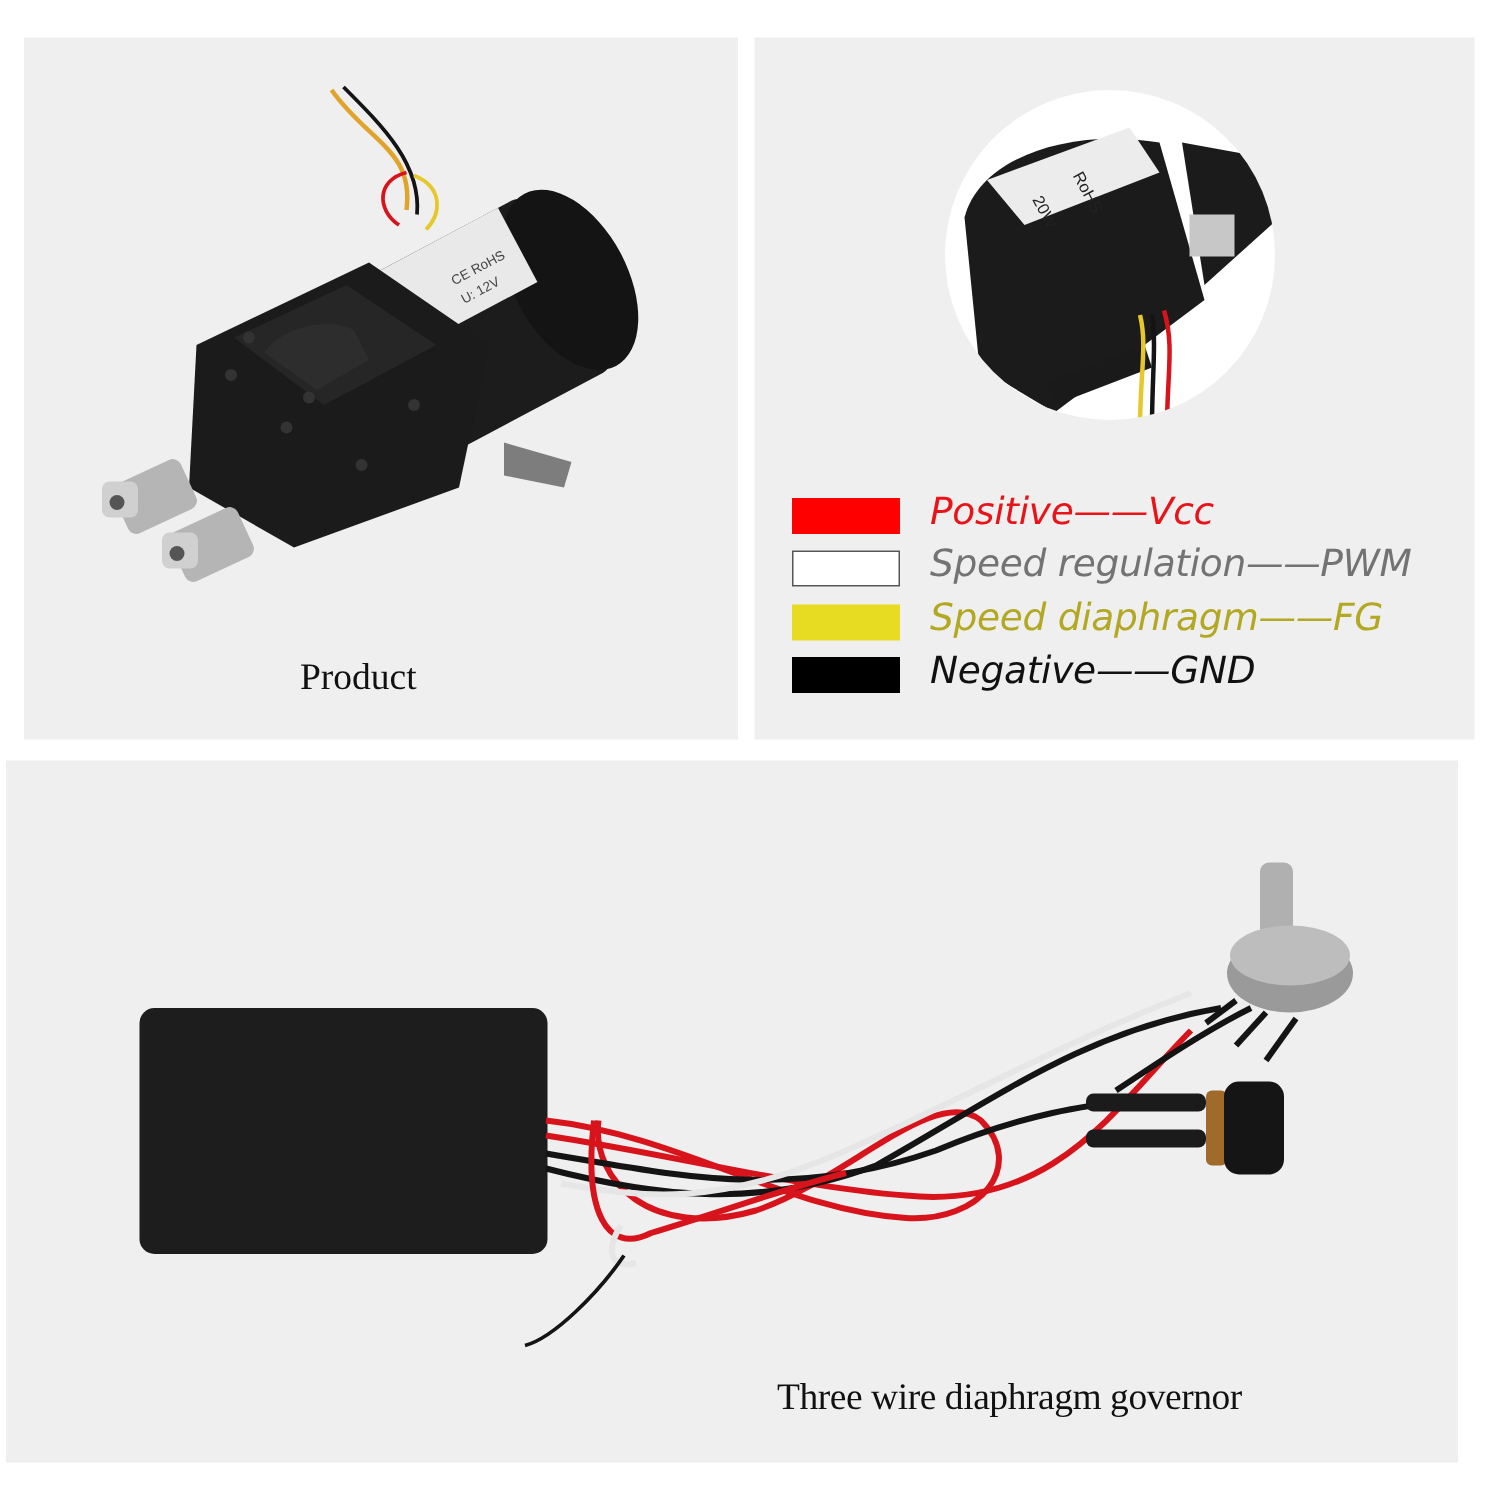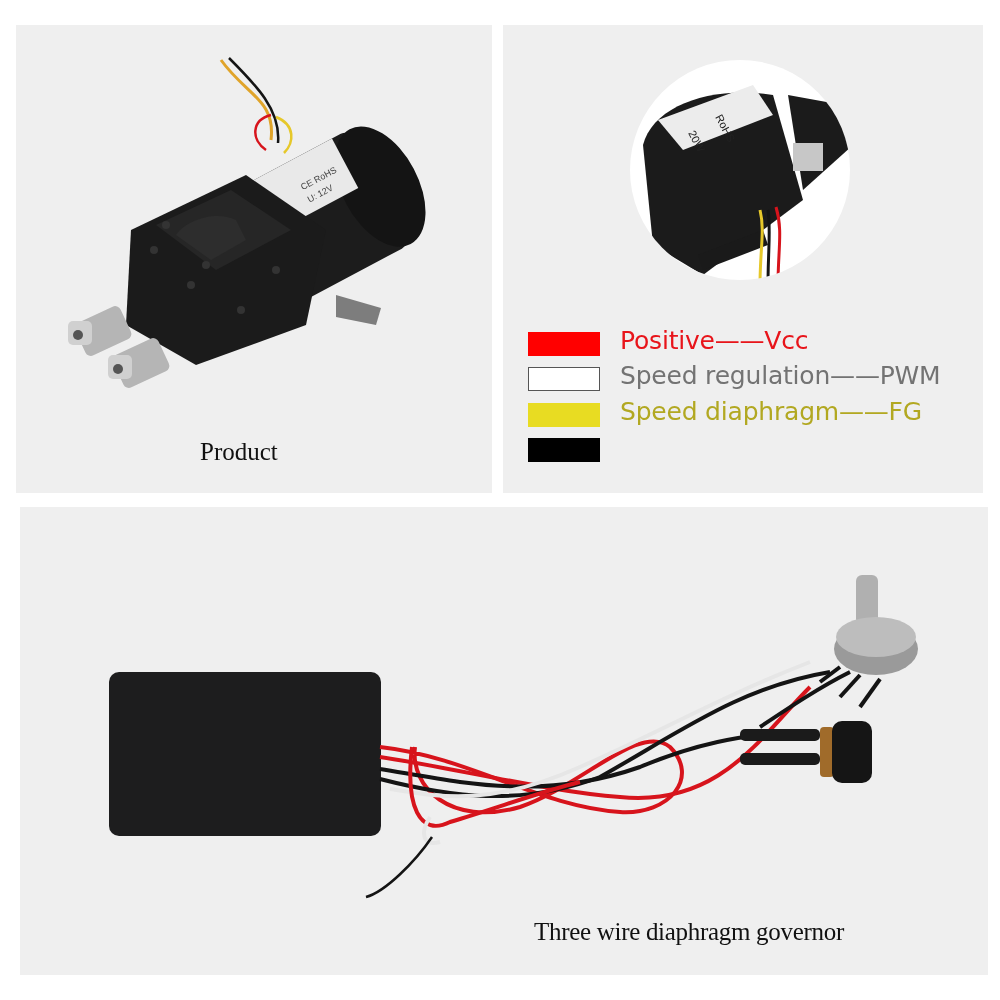--- a/index.html
+++ b/index.html
@@ -1,27 +1,27 @@
 <!DOCTYPE html>
 <html><head>
 <meta charset="utf-8">
 <style>
   html, body { margin: 0; padding: 0; }
   body { width: 1000px; height: 1000px; background: #ffffff; position: relative; overflow: hidden;
          font-family: "Liberation Sans", "DejaVu Sans", sans-serif; }
   .panel { position: absolute; background: #efefef; }
   #p-product { left: 16px; top: 25px; width: 476px; height: 468px; }
   #p-wiring { left: 503px; top: 25px; width: 480px; height: 468px; }
-  #p-governor { left: 20px; top: 507px; width: 968px; height: 468px; }
+  #p-governor { left: 4px; top: 507px; width: 968px; height: 468px; }
   .caption { position: absolute; color: #111; font-family: Liberation Serif, serif; white-space: nowrap; }
   #product-caption { left: 184px; top: 413px; font-size: 25px; }
   #governor-caption { left: 514px; top: 411px; font-size: 25px; letter-spacing: -0.3px; }
   svg { position: absolute; left: 0; top: 0; }
   .legend { position: absolute; left: 25px; top: 307px; }
-  .legend-row { position: absolute; left: 0; height: 26px; width: 460px; }
+  .legend-row { position: absolute; left: 0; height: 26px; width: 460px; font-style: italic; }
   .swatch { position: absolute; left: 0; width: 72px; height: 24px; box-sizing: border-box; }
   .legend-text { position: absolute; left: 92px; top: -6px; font-size: 25px; font-family: "DejaVu Sans", sans-serif; white-space: nowrap; letter-spacing: -0.2px; }
 </style>
 </head>
 <body>
 
 <div class="panel" id="p-product">
   <svg width="476" height="468" viewBox="0 0 476 468">
 
     <path d="M205 35 C230 70, 260 75, 255 115" stroke="#e0a42a" stroke-width="3" fill="none"></path>
@@ -93,20 +93,21 @@
     <div class="legend-row" style="top:35px">
       <div class="swatch" style="background:#ffffff;border:1.5px solid #555"></div>
       <div class="legend-text" style="color:#737373">Speed regulation——PWM</div>
     </div>
     <div class="legend-row" style="top:71px">
       <div class="swatch" style="background:#e8dc22"></div>
       <div class="legend-text" style="color:#b2a821">Speed diaphragm——FG</div>
     </div>
     <div class="legend-row" style="top:106px">
       <div class="swatch" style="background:#000000"></div>
+      <div class="legend-text" style="color:#111111">Negative——GND</div>
     </div>
   </div>
 </div>
 
 <div class="panel" id="p-governor">
   <svg width="968" height="468" viewBox="0 0 968 468">
 
     <rect x="89" y="165" width="272" height="164" rx="10" fill="#1d1d1e"></rect>
 
     <path d="M360 240 C450 250, 520 300, 600 305 C650 308, 680 270, 650 240 C620 215, 560 280, 500 300 C430 320, 390 280, 395 240" stroke="#d7141c" stroke-width="4" fill="none"></path>

